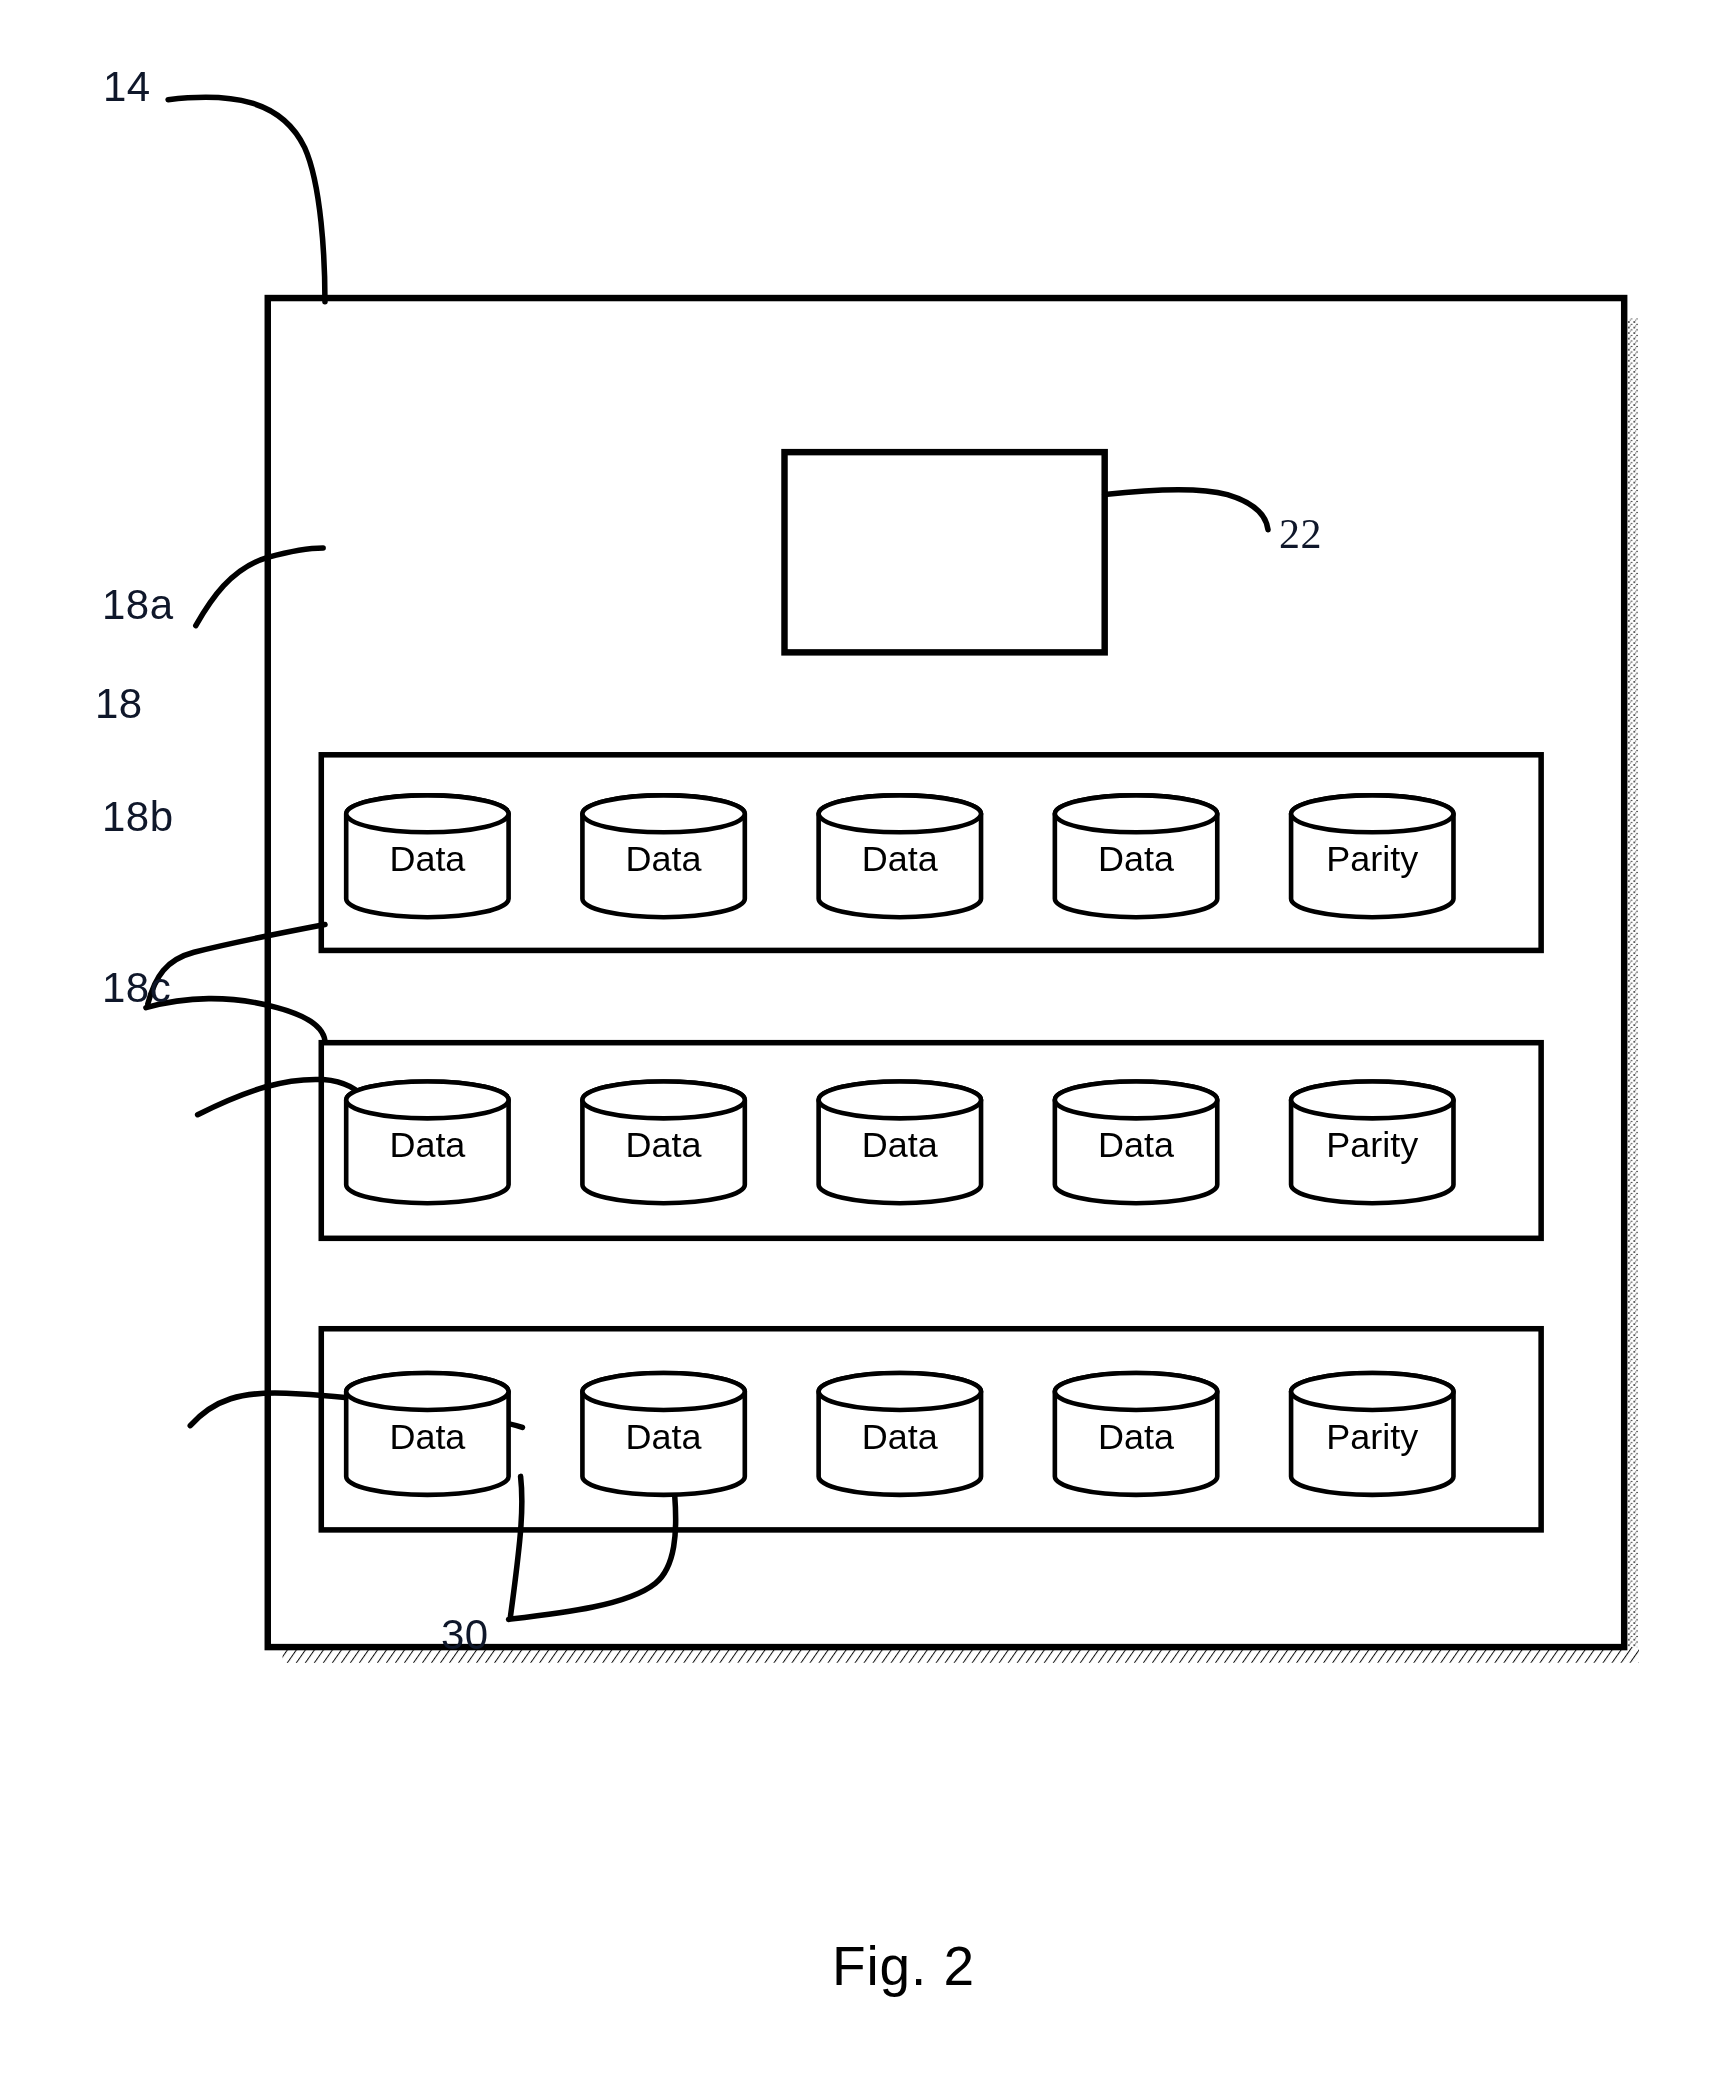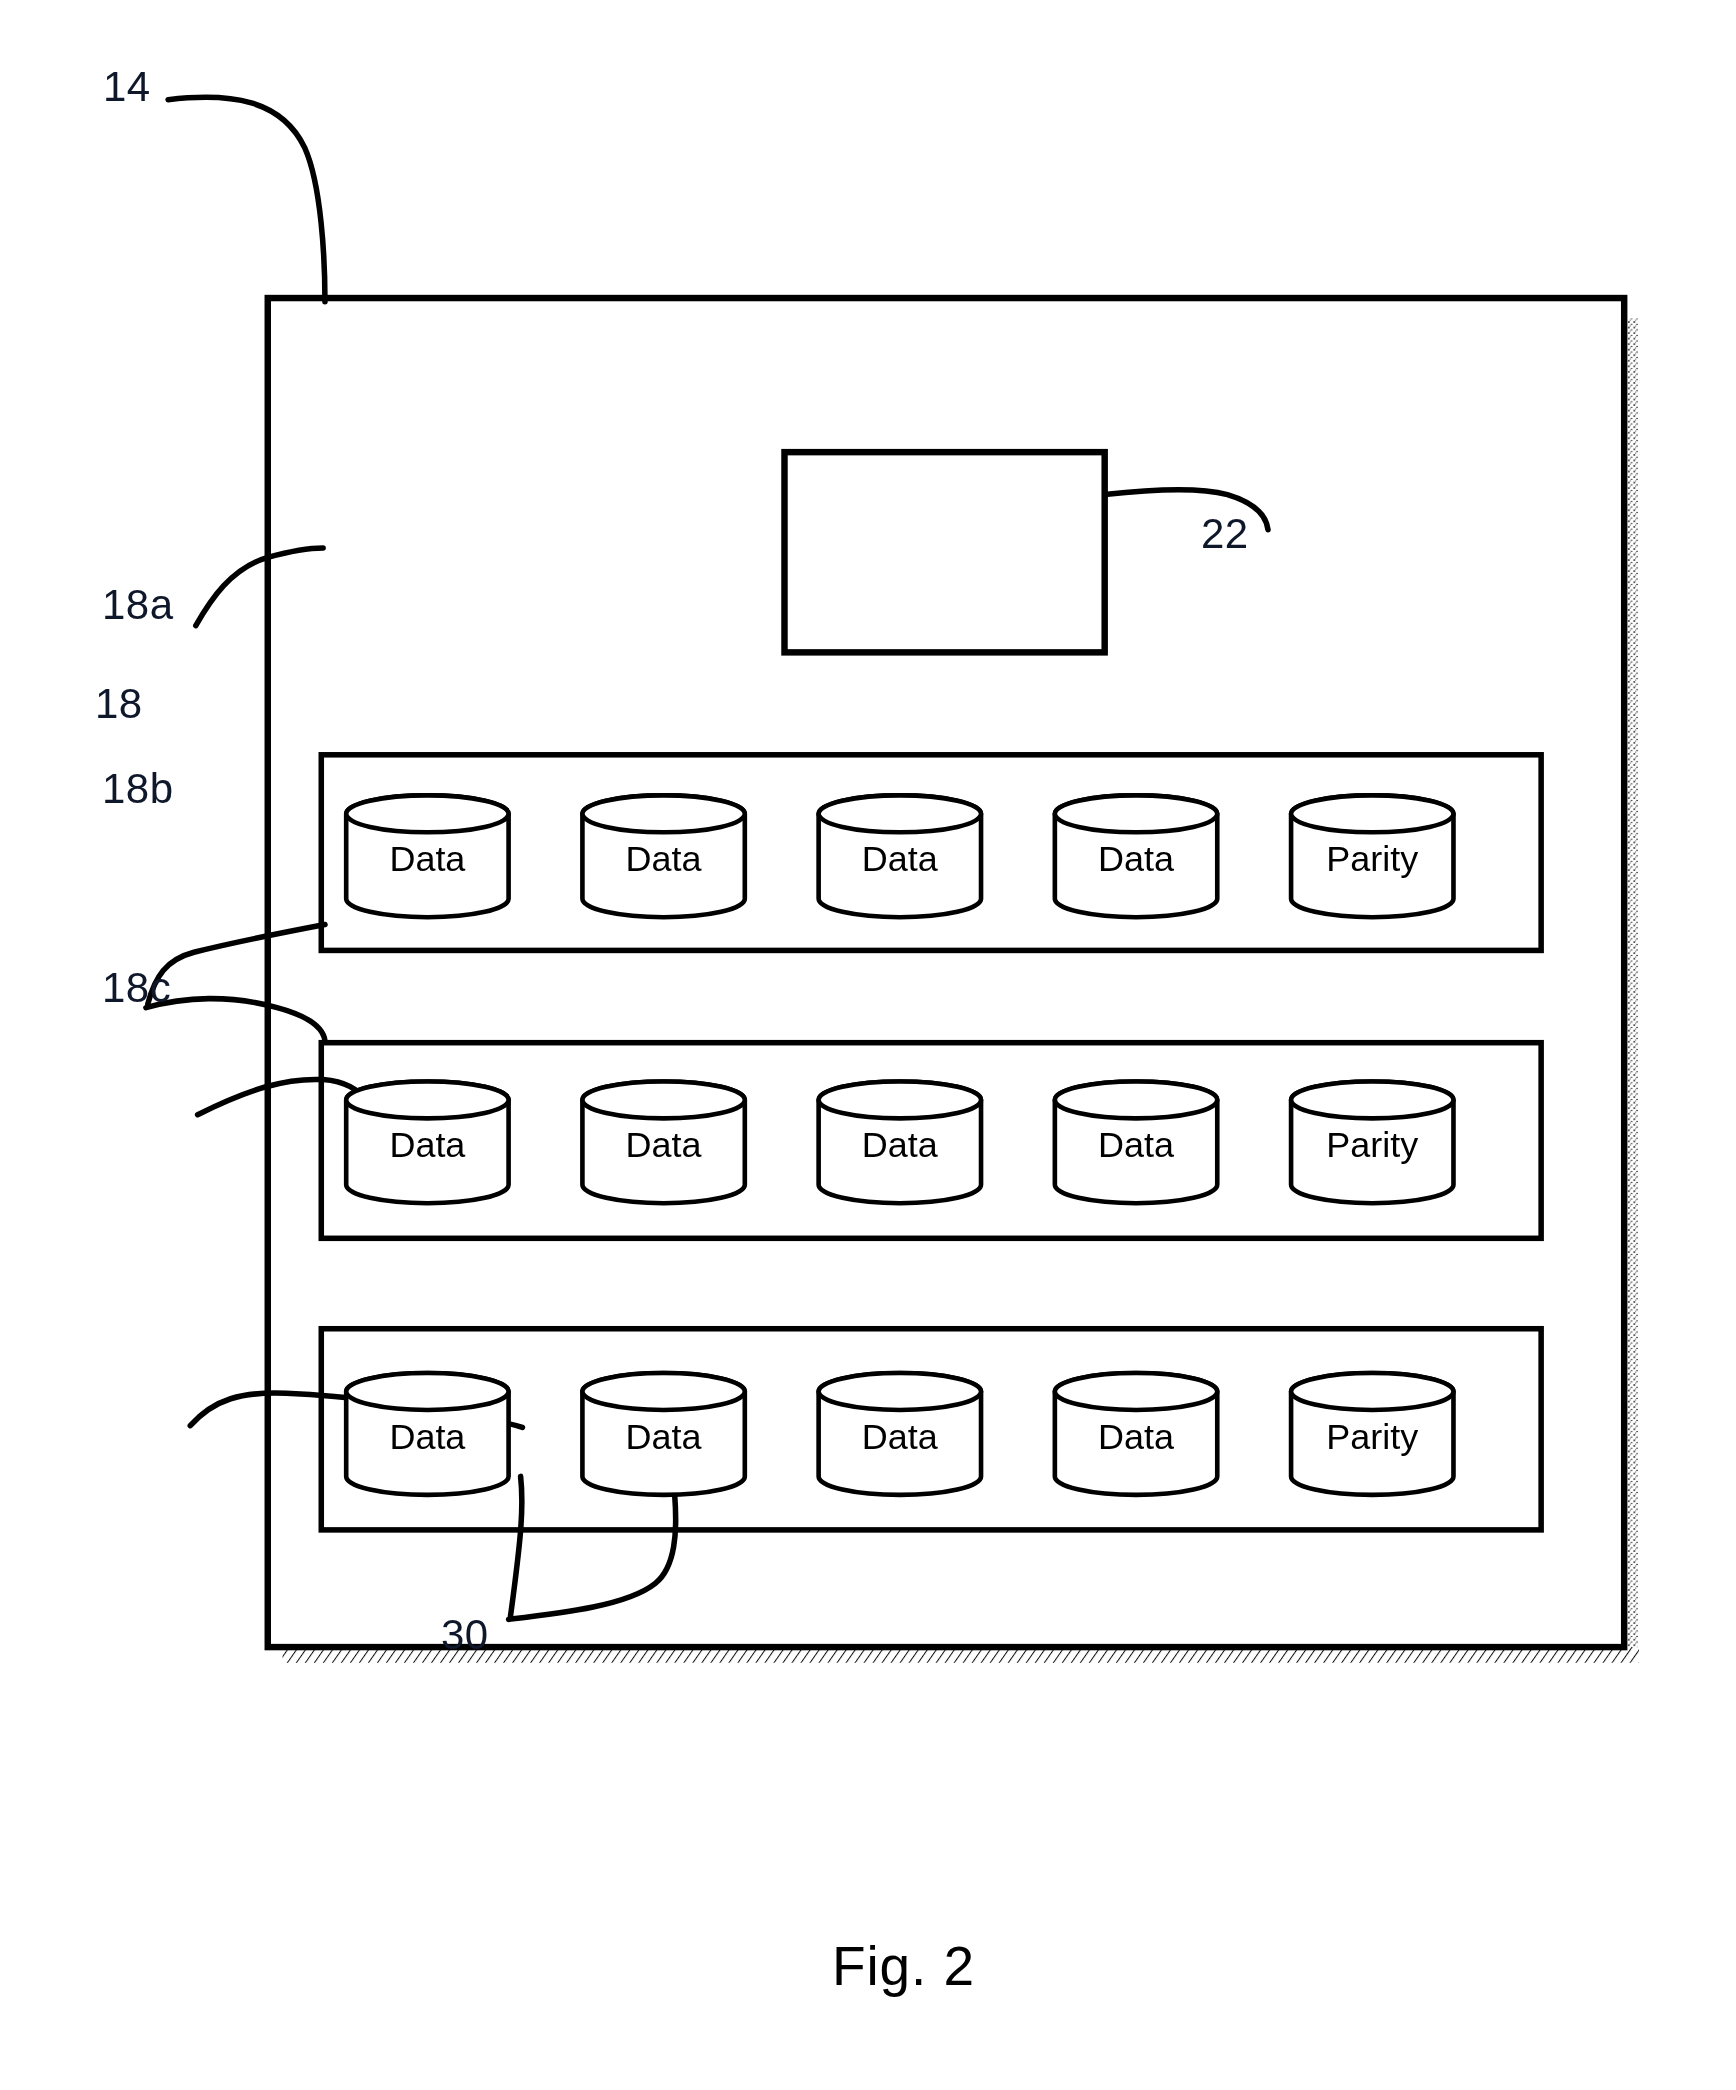--- a/index.html
+++ b/index.html
@@ -180,27 +180,27 @@
           <path d="M 1399 1508 L 1399 1600 A 88 20 0 0 0 1575 1600 L 1575 1508 A 88 20 0 0 0 1399 1508 Z" fill="#ffffff" stroke="#000000" stroke-width="5" stroke-linejoin="round"></path>
           <ellipse cx="1487" cy="1508" rx="88" ry="20" fill="#ffffff" stroke="#000000" stroke-width="5"></ellipse>
           <text x="1487" y="1560" class="disk-label">Parity</text>
         </g>
       </g>
 
   </svg>
 
   <div class="ref-label" style="left:103px; top:63px;">14</div>
 
-  <div class="ref-label" style="left:1201px; top:510px;">22</div>
+  <div class="ref-label" style="left:1279px; top:510px;font-family:Liberation Serif, serif;">22</div>
 
   <div class="ref-label" style="left:102px; top:581px;">18a</div>
 
   <div class="ref-label" style="left:95px; top:680px;text-align:right;">18</div>
 
-  <div class="ref-label" style="left:102px; top:765px;text-align:right;">18b</div>
+  <div class="ref-label" style="left:102px; top:793px;text-align:right;">18b</div>
 
   <div class="ref-label" style="left:102px; top:964px;">18c</div>
 
   <div class="ref-label" style="left:441px; top:1611px;">30</div>
 
   <div class="fig-caption" style="left:832px; top:1934px;text-align:right;">Fig. 2</div>
 
 </div>
 
 

